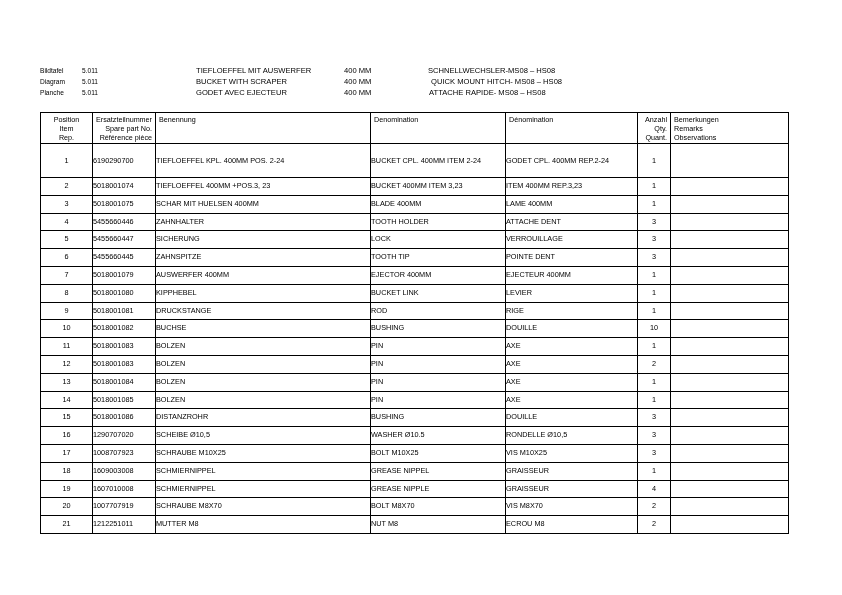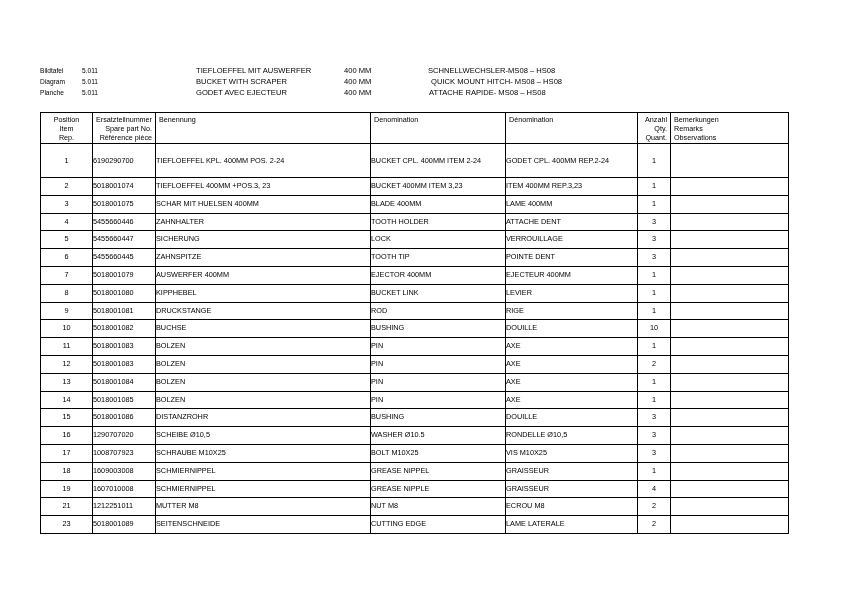--- a/index.html
+++ b/index.html
@@ -348,31 +348,31 @@
       <tr>
         <td class="pos">19</td>
         <td class="num">1607010008</td>
         <td class="de">SCHMIERNIPPEL</td>
         <td class="en">GREASE NIPPLE</td>
         <td class="fr">GRAISSEUR</td>
         <td class="qty">4</td>
         <td class="rem"></td>
       </tr>
       <tr>
+        <td class="pos">20</td>
+        <td class="num">1007707919</td>
+        <td class="de">SCHRAUBE M8X70</td>
+        <td class="en">BOLT M8X70</td>
+        <td class="fr">VIS M8X70</td>
+        <td class="qty">2</td>
+        <td class="rem"></td>
+      </tr>
+      <tr>
         <td class="pos">21</td>
         <td class="num">1212251011</td>
         <td class="de">MUTTER M8</td>
         <td class="en">NUT M8</td>
         <td class="fr">ECROU M8</td>
         <td class="qty">2</td>
         <td class="rem"></td>
       </tr>
-      <tr>
-        <td class="pos">23</td>
-        <td class="num">5018001089</td>
-        <td class="de">SEITENSCHNEIDE</td>
-        <td class="en">CUTTING EDGE</td>
-        <td class="fr">LAME LATERALE</td>
-        <td class="qty">2</td>
-        <td class="rem"></td>
-      </tr>
     </tbody>
 </table>
 
 </body></html>

